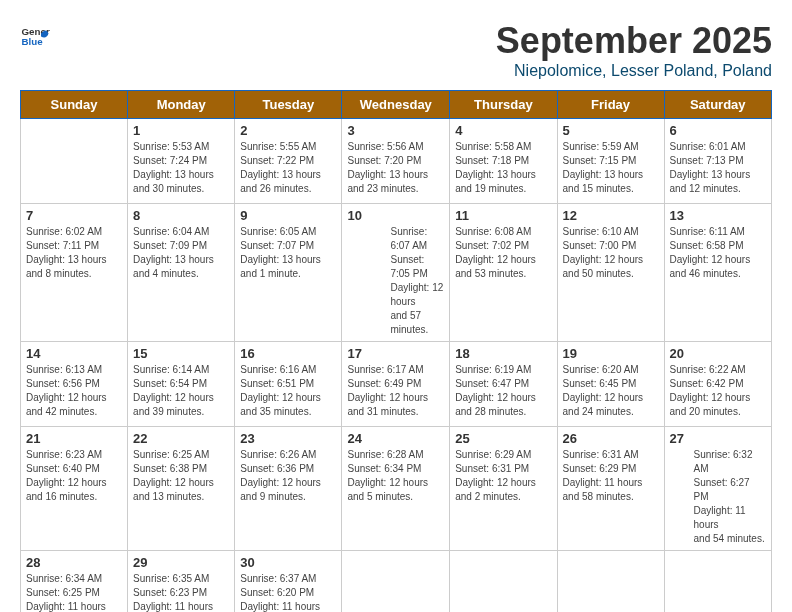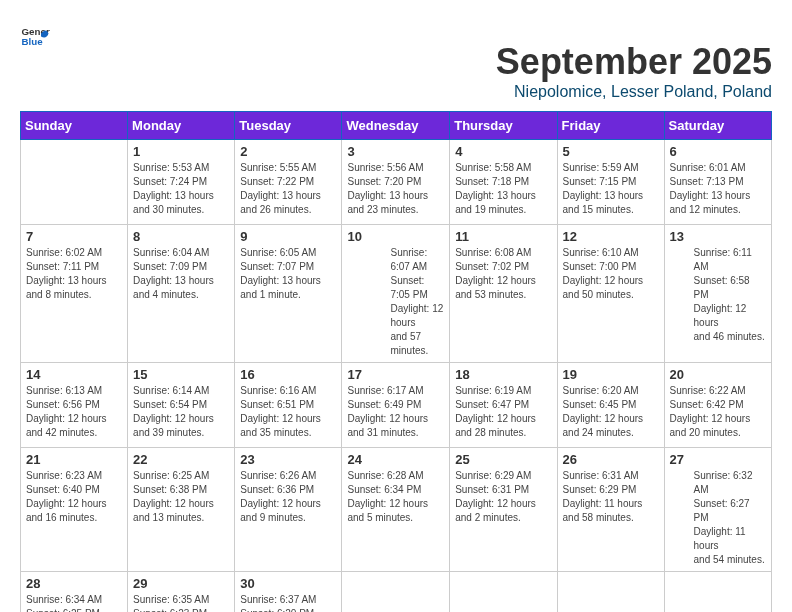--- a/index.html
+++ b/index.html
@@ -20,43 +20,42 @@
       display: flex;
       align-items: center;
       gap: 4px;
     }
     .logo-icon {
       width: 30px;
       height: 30px;
     }
     .title-area {
       text-align: right;
-      margin-top: 21px;
     }
     .month-title {
       font-size: 36px;
       font-weight: bold;
       color: #333;
     }
     .location {
       font-size: 16px;
       color: #0c4a6e;
     }
     .calendar {
       width: 100%;
       border-collapse: collapse;
       border: 1px solid #ccc;
     }
     .calendar th {
-      background: #6d28d9;
+      background: #a16207;
       color: #fff;
       font-size: 13px;
       font-weight: bold;
       padding: 6px 4px;
-      text-align: left;
+      text-align: center;
       border: 1px solid #1565C0;
     }
     .calendar td {
       vertical-align: top;
       padding: 4px 5px;
       border: 1px solid #ccc;
       font-size: 10.5px;
       color: #333;
       width: 108px;
       height: 80px;
@@ -193,21 +192,21 @@
         </td>
         <td>
           <span class="day-number">12</span>
           <div class="day-info" style="white-space: pre-line;">Sunrise: 6:10 AM
 Sunset: 7:00 PM
 Daylight: 12 hours
 and 50 minutes.</div>
         </td>
         <td>
           <span class="day-number">13</span>
-          <div class="day-info" style="white-space: pre-line; margin-left: 24px;">Sunrise: 6:11 AM
+          <div class="day-info" style="white-space: pre-line;">Sunrise: 6:11 AM
 Sunset: 6:58 PM
 Daylight: 12 hours
 and 46 minutes.</div>
         </td>
       </tr>
       <tr class="week-row">
         <td>
           <span class="day-number">14</span>
           <div class="day-info" style="white-space: pre-line;">Sunrise: 6:13 AM
 Sunset: 6:56 PM

